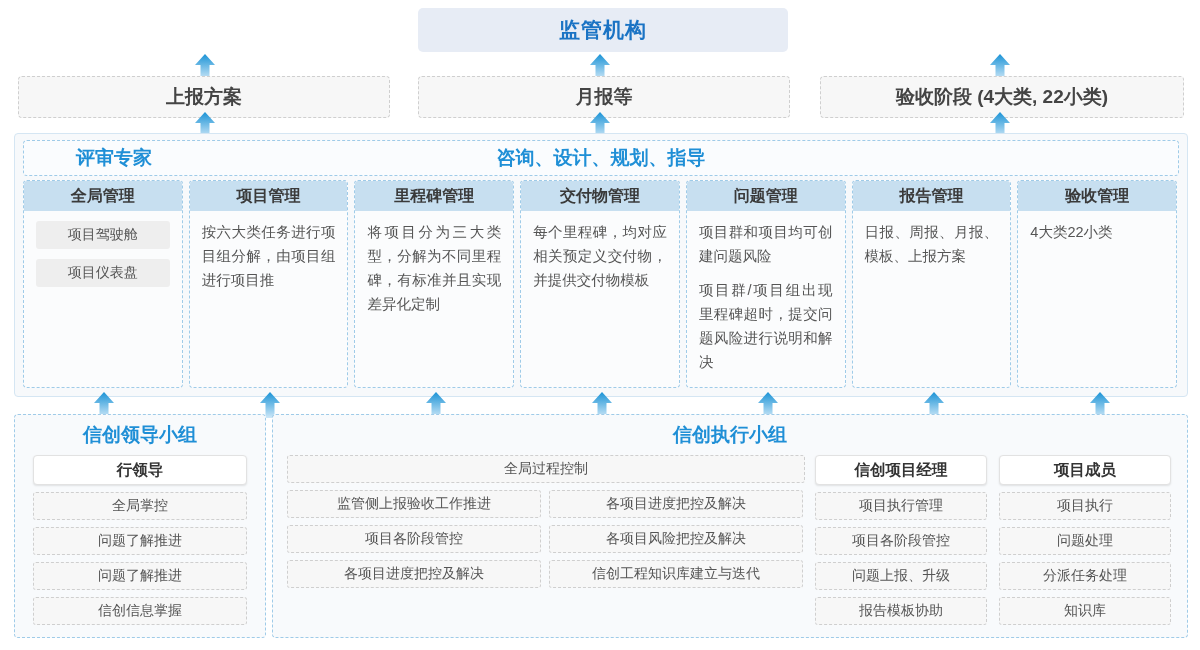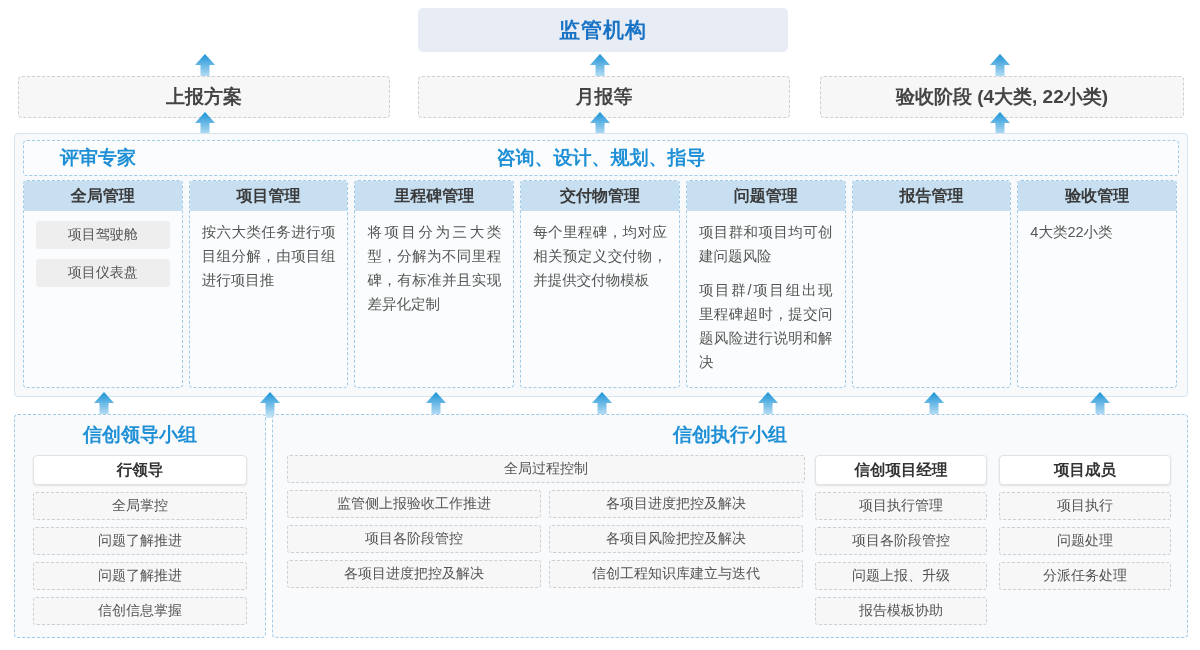--- a/index.html
+++ b/index.html
@@ -49,21 +49,21 @@
     background:#f7f9fb;border:1px solid #d5e6f3;border-radius:4px;
   }
   .mid-header{
     position:absolute;left:8px;top:6px;width:1154px;height:34px;
     border:1px dashed #9fcbe8;border-radius:4px;background:#fafcfe;
   }
   .mid-header .lbl{
     position:absolute;top:0;height:34px;line-height:34px;
     font-size:19px;font-weight:bold;color:#1f8fd6;
   }
-  .mid-header .lbl.left{left:36px;}
+  .mid-header .lbl.left{left:52px;}
   .mid-header .lbl.center{left:0;width:1154px;text-align:center;}
 
   .cols{
     position:absolute;left:8px;top:46px;width:1154px;height:208px;
     display:flex;gap:6px;
   }
   .col{
     flex:1 1 0;
     border:1px dashed #9fcbe8;border-radius:4px;
     background:#fbfcfd;
@@ -244,20 +244,23 @@
       <div class="col">
         <div class="col-head">问题管理</div>
         <div class="col-body">
           <div class="col-para">项目群和项目均可创建问题风险</div>
           <div class="col-para">项目群/项目组出现里程碑超时，提交问题风险进行说明和解决</div>
         </div>
       </div>
 
       <div class="col">
         <div class="col-head">报告管理</div>
+        <div class="col-body">
+          <div class="col-para">日报、周报、月报、模板、上报方案</div>
+        </div>
       </div>
 
       <div class="col">
         <div class="col-head">验收管理</div>
         <div class="col-body">
           <div class="col-para">4大类22小类</div>
         </div>
       </div>
 
     </div>
@@ -379,18 +382,19 @@
         <div class="task">项目各阶段管控</div>
         <div class="task">问题上报、升级</div>
         <div class="task">报告模板协助</div>
       </div>
 
       <div class="role-col" style="left:726px;width:172px;">
         <div class="role-head">项目成员</div>
         <div class="task">项目执行</div>
         <div class="task">问题处理</div>
         <div class="task">分派任务处理</div>
+        <div class="task">知识库</div>
       </div>
 
     </div>
   </div>
 
 </div>
 
 </body></html>

